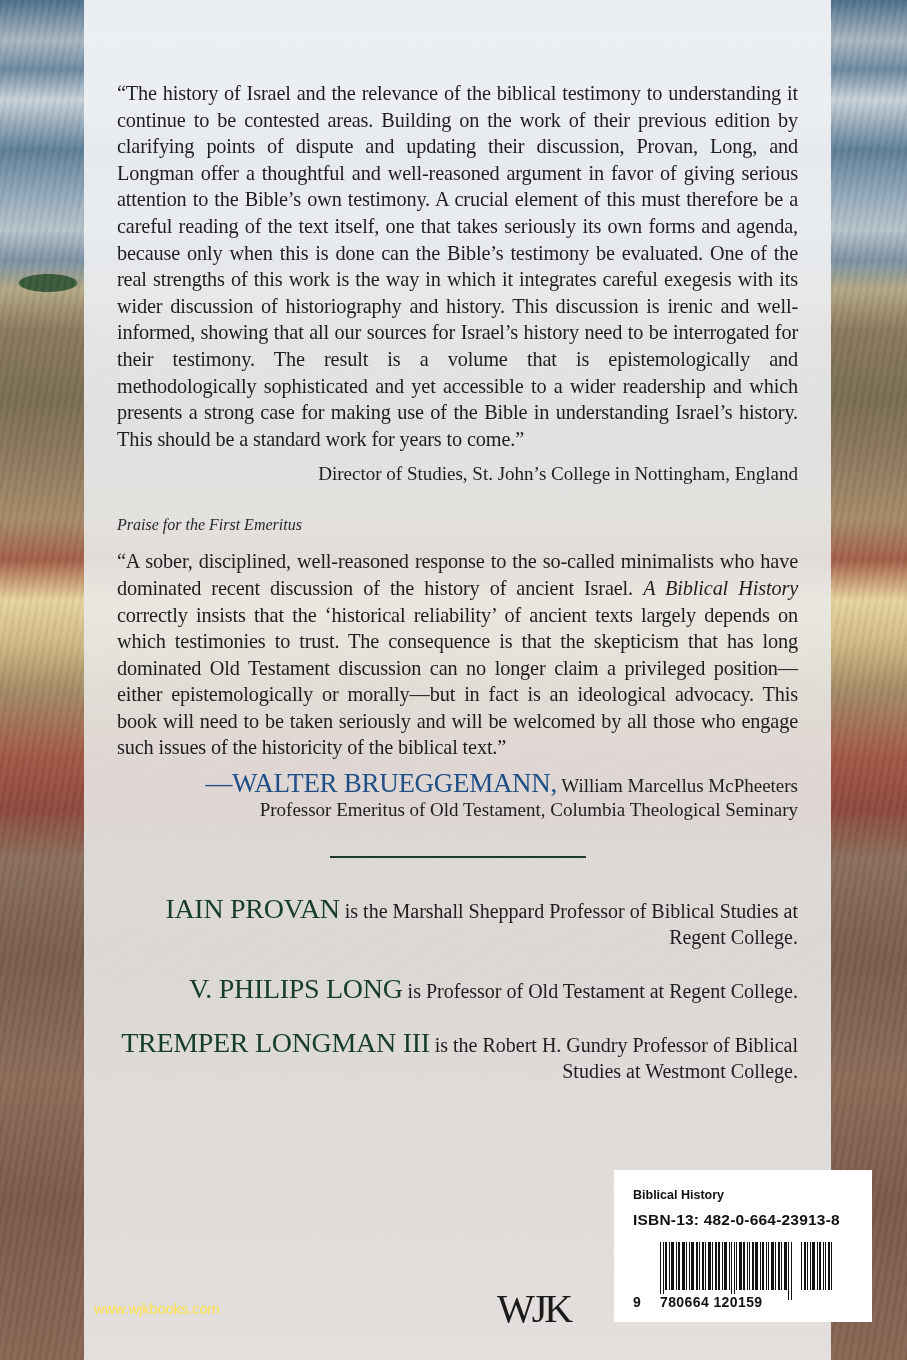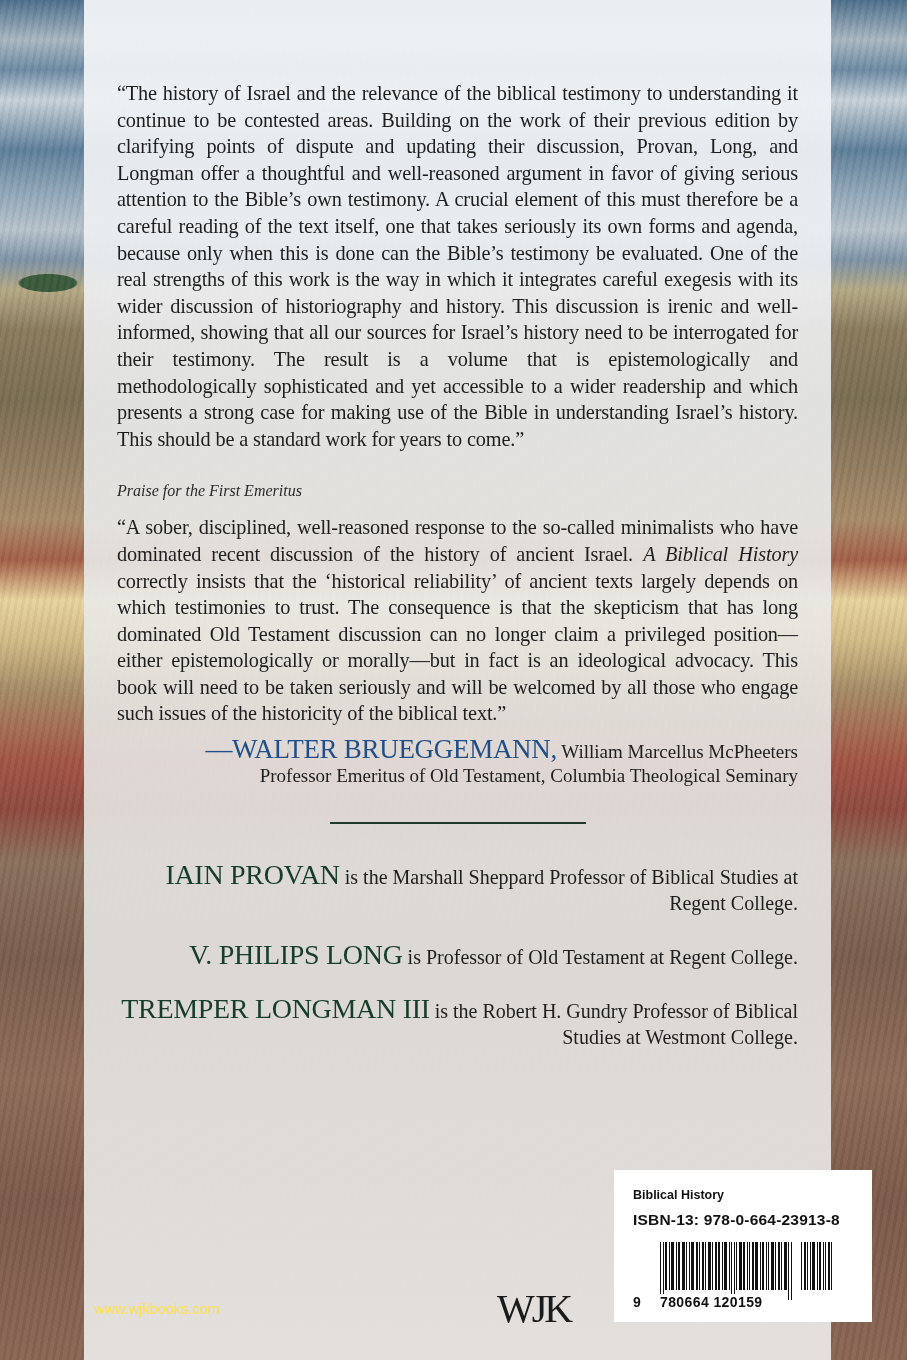--- a/index.html
+++ b/index.html
@@ -87,20 +87,21 @@
 
 <div class="bg">
   <div class="tree"></div>
 </div>
 
 <div class="panel"></div>
 
 <div class="content">
   <p class="quote">“The history of Israel and the relevance of the biblical testimony to understand­ing it continue to be contested areas. Building on the work of their previous edition by clarifying points of dispute and updating their discussion, Provan, Long, and Longman offer a thoughtful and well-reasoned argument in favor of giving serious attention to the Bible’s own testimony. A crucial element of this must therefore be a careful reading of the text itself, one that takes seriously its own forms and agenda, because only when this is done can the Bible’s testi­mony be evaluated. One of the real strengths of this work is the way in which it integrates careful exegesis with its wider discussion of historiography and his­tory. This discussion is irenic and well-informed, showing that all our sources for Israel’s history need to be interrogated for their testimony. The result is a volume that is epistemologically and methodologically sophisticated and yet accessible to a wider readership and which presents a strong case for making use of the Bible in understanding Israel’s history. This should be a standard work for years to come.”</p>
   <div class="attrib">
+    <div>Director of Studies, St. John’s College in Nottingham, England</div>
   </div>
 
   <div class="praise-label">Praise for the First Emeritus</div>
 
   <p class="quote"><span>“A sober, disciplined, well-reasoned response to the so-called minimalists who have dominated recent discussion of the history of ancient Israel. </span><em>A Biblical History</em><span> correctly insists that the ‘historical reliability’ of ancient texts largely depends on which testimonies to trust. The consequence is that the skepticism that has long dominated Old Testament discussion can no longer claim a privi­leged position—either epistemologically or morally—but in fact is an ideologi­cal advocacy. This book will need to be taken seriously and will be welcomed by all those who engage such issues of the historicity of the biblical text.”</span></p>
   <div class="attrib">
     <div>
       <span class="name">—WALTER BRUEGGEMANN,</span><span> William Marcellus McPheeters</span>
     </div>
     <div>Professor Emeritus of Old Testament, Columbia Theological Seminary</div>
@@ -111,21 +112,21 @@
   <p class="bio"><span class="author">IAIN PROVAN</span><span> is the Marshall Sheppard Professor of Biblical Studies at Regent College.</span></p>
   <p class="bio"><span class="author">V. PHILIPS LONG</span><span> is Professor of Old Testament at Regent College.</span></p>
   <p class="bio"><span class="author">TREMPER LONGMAN III</span><span> is the Robert H. Gundry Professor of Biblical Studies at Westmont College.</span></p>
 </div>
 
 <div class="site">www.wjkbooks.com</div>
 <div class="logo">WJK</div>
 
 <div class="barcode-box">
   <div class="bc-title">Biblical History</div>
-  <div class="bc-isbn">ISBN-13:  978-0-664-23913-8</div>
+  <div class="bc-isbn">ISBN-13:  482-0-664-23913-8</div>
   <div class="bars">
     <span class="long" style="width:1px"></span>
       <span class="long" style="width:1px"></span>
     <span style="width:2px"></span>
       <span style="width:1px"></span>
       <span style="width:3px"></span>
       <span style="width:1px"></span>
     <span style="width:2px"></span>
       <span style="width:3px"></span>
       <span style="width:1px"></span>

